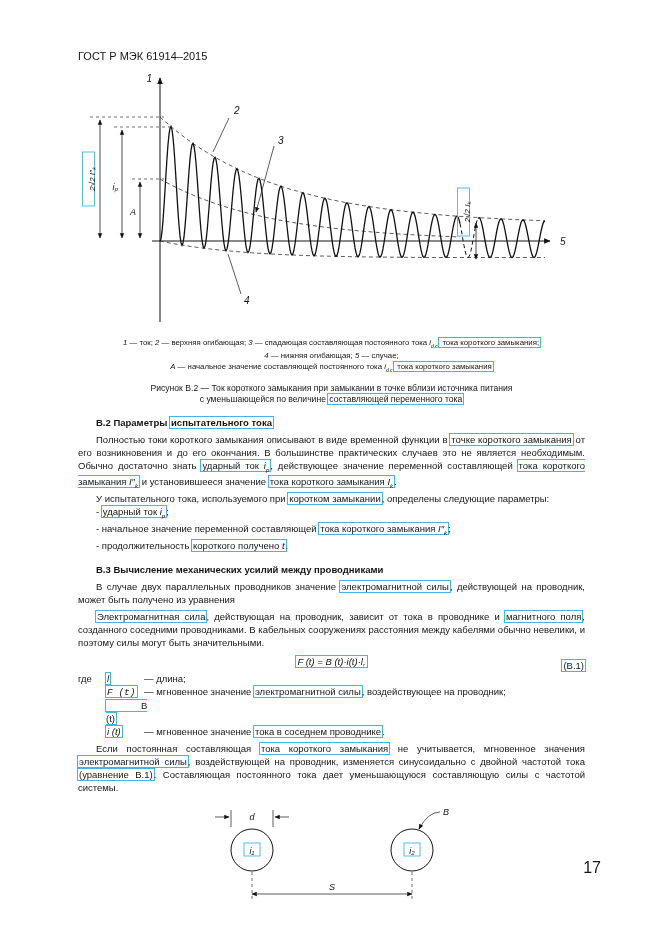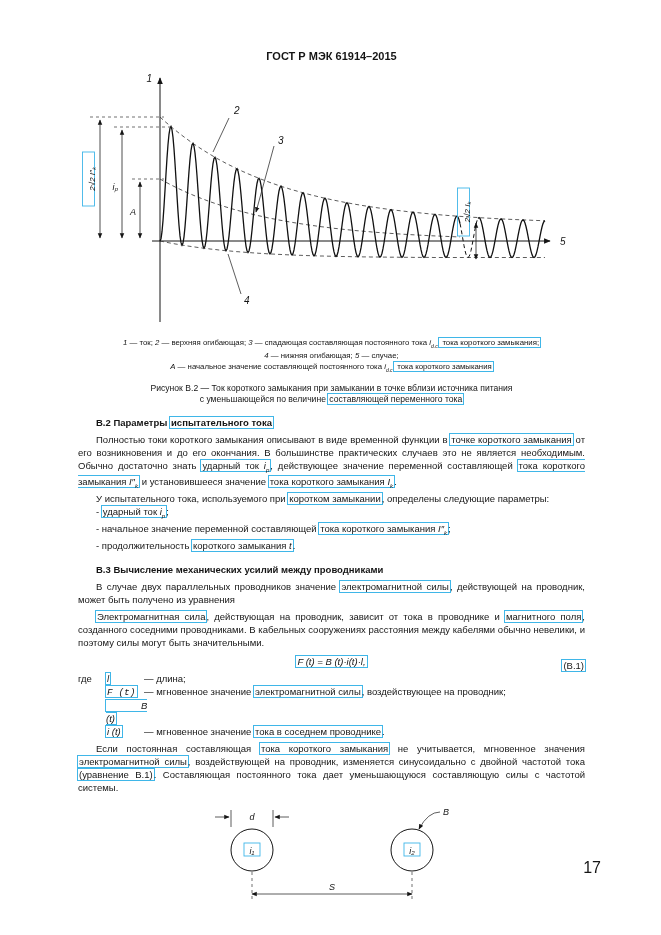--- a/index.html
+++ b/index.html
@@ -1,19 +1,19 @@
 <!DOCTYPE html>
 <html><head>
 <meta charset="utf-8">
 <style>
   * { margin:0; padding:0; box-sizing:border-box; }
   html,body { background:#ffffff; }
   body { width:661px; height:935px; font-family:"Liberation Sans", sans-serif; color:#151515; }
   .page { position:relative; width:661px; height:935px; padding:50px 76px 20px 78px; overflow:hidden; background:#fff; }
-  .doc-code { text-align:center; font-weight:bold; font-size:11px; margin-bottom:4px; }
+  .doc-code { text-align:left; font-weight:normal; font-size:11px; margin-bottom:4px; }
   .fig-b2 { margin:0; text-align:center; }
   .legend { font-size:7.8px; line-height:10.5px; text-align:center; margin-top:2px; }
   .caption { font-size:8.6px; line-height:11px; text-align:center; margin-top:8px; }
   .body-text { font-size:9.5px; line-height:13px; text-align:justify; }
   .heading { font-weight:bold; font-size:9.5px; line-height:13px; text-indent:18px; margin-top:11px; }
   .para { text-indent:18px; margin-top:4px; }
   .li { text-indent:18px; }
   .formula-row { position:relative; text-align:center; margin:6px 0 4px 0; font-size:9.5px; }
   .eq-no { position:absolute; right:0; top:4px; }
   .where { margin-top:3px; }
@@ -108,21 +108,21 @@
     <p>Рисунок В.2 — Ток короткого замыкания при замыкании в точке вблизи источника питания</p>
     <p><span>с уменьшающейся по величине </span><span class="hl"><span>составляющей переменного тока</span></span></p>
   </div>
 
   <div class="body-text">
     <p class="heading"><span>В.2 Параметры </span><span class="hl"><span>испытательного тока</span></span></p>
     <p class="para"><span>Полностью токи короткого замыкания описывают в виде временной функции в </span><span class="hl"><span>точке короткого замыкания</span></span><span> от его возникновения и до его окончания. В большинстве практических случаев это не является необходимым. Обычно достаточно знать </span><span class="hl"><span>ударный ток </span><span style="font-style: italic;">i</span><sub style="font-style: italic;">p</sub></span><span>, действующее значение переменной составляющей </span><span class="hl"><span>тока короткого замыкания </span><span style="font-style: italic;">I″</span><sub style="font-style: italic;">k</sub></span><span> и установившееся значение </span><span class="hl"><span>тока короткого замыкания </span><span style="font-style: italic;">I</span><sub style="font-style: italic;">k</sub></span><span>.</span></p>
     <p class="li"><span>У испытательного тока, используемого при </span><span class="hl"><span>коротком замыкании</span></span><span>, определены следующие параметры:</span></p>
     <p class="li"><span>- </span><span class="hl"><span>ударный ток </span><span style="font-style: italic;">i</span><sub style="font-style: italic;">p</sub></span><span>;</span></p>
     <p class="li"><span>- начальное значение переменной составляющей </span><span class="hl"><span>тока короткого замыкания </span><span style="font-style: italic;">I″</span><sub style="font-style: italic;">k</sub></span><span>;</span></p>
-    <p class="li"><span>- продолжительность </span><span class="hl"><span>короткого замыкания </span><span style="font-style: italic;">t</span></span><span>.</span></p>
+    <p class="li"><span>- продолжительность </span><span class="hl"><span>короткого получено </span><span style="font-style: italic;">t</span></span><span>.</span></p>
   </div>
 
   <div class="body-text">
     <p class="heading">В.3 Вычисление механических усилий между проводниками</p>
     <p class="para"><span>В случае двух параллельных проводников значение </span><span class="hl"><span>электромагнитной силы</span></span><span>, действующей на проводник, может быть получено из уравнения</span></p>
     <p class="para"><span class="hl"><span>Электромагнитная сила</span></span><span>, действующая на проводник, зависит от тока в проводнике и </span><span class="hl"><span>магнитного поля</span></span><span>, созданного соседними проводниками. В кабельных сооружениях расстояния между кабелями обычно невелики, и поэтому силы могут быть значительными.</span></p>
 
     <div class="formula-row">
       <span class="it"><span class="hl"><span style="font-style: italic;">F (t) = B (t)·i(t)·l,</span></span></span>
       <span class="eq-no"><span class="hl"><span>(В.1)</span></span></span>
@@ -134,21 +134,21 @@
         <span class="w-var"><span class="hl"><span style="font-style: italic;">l</span></span></span>
         <span class="w-rest"><span>— длина;</span></span>
       </div>
       <div class="where-row">
         <span class="w-pre"></span>
         <span class="w-var"><span class="hl"><span style="font-style: italic; font-family: Liberation Mono, monospace;">F (t)</span></span></span>
         <span class="w-rest"><span>— мгновенное значение </span><span class="hl"><span>электромагнитной силы</span></span><span>, воздействующее на проводник;</span></span>
       </div>
       <div class="where-row">
         <span class="w-pre"></span>
-        <span class="w-var"><span class="hl"><span style="font-style: italic; padding-left: 34px;">B (t)</span></span></span>
+        <span class="w-var"><span class="hl"><span style=" padding-left: 34px;">B (t)</span></span></span>
       </div>
       <div class="where-row">
         <span class="w-pre"></span>
         <span class="w-var"><span class="hl"><span style="font-style: italic;">i (t)</span></span></span>
         <span class="w-rest"><span>— мгновенное значение </span><span class="hl"><span>тока в соседнем проводнике</span></span><span>.</span></span>
       </div>
     </div>
 
     <p class="para"><span>Если постоянная составляющая </span><span class="hl"><span>тока короткого замыкания</span></span><span> не учитывается, мгновенное значения </span><span class="hl"><span>электромагнитной силы</span></span><span>, воздействующей на проводник, изменяется синусоидально с двойной частотой тока </span><span class="hl"><span>(уравнение В.1)</span></span><span>. Составляющая постоянного тока дает уменьшающуюся составляющую силы с частотой системы.</span></p>
   </div>

